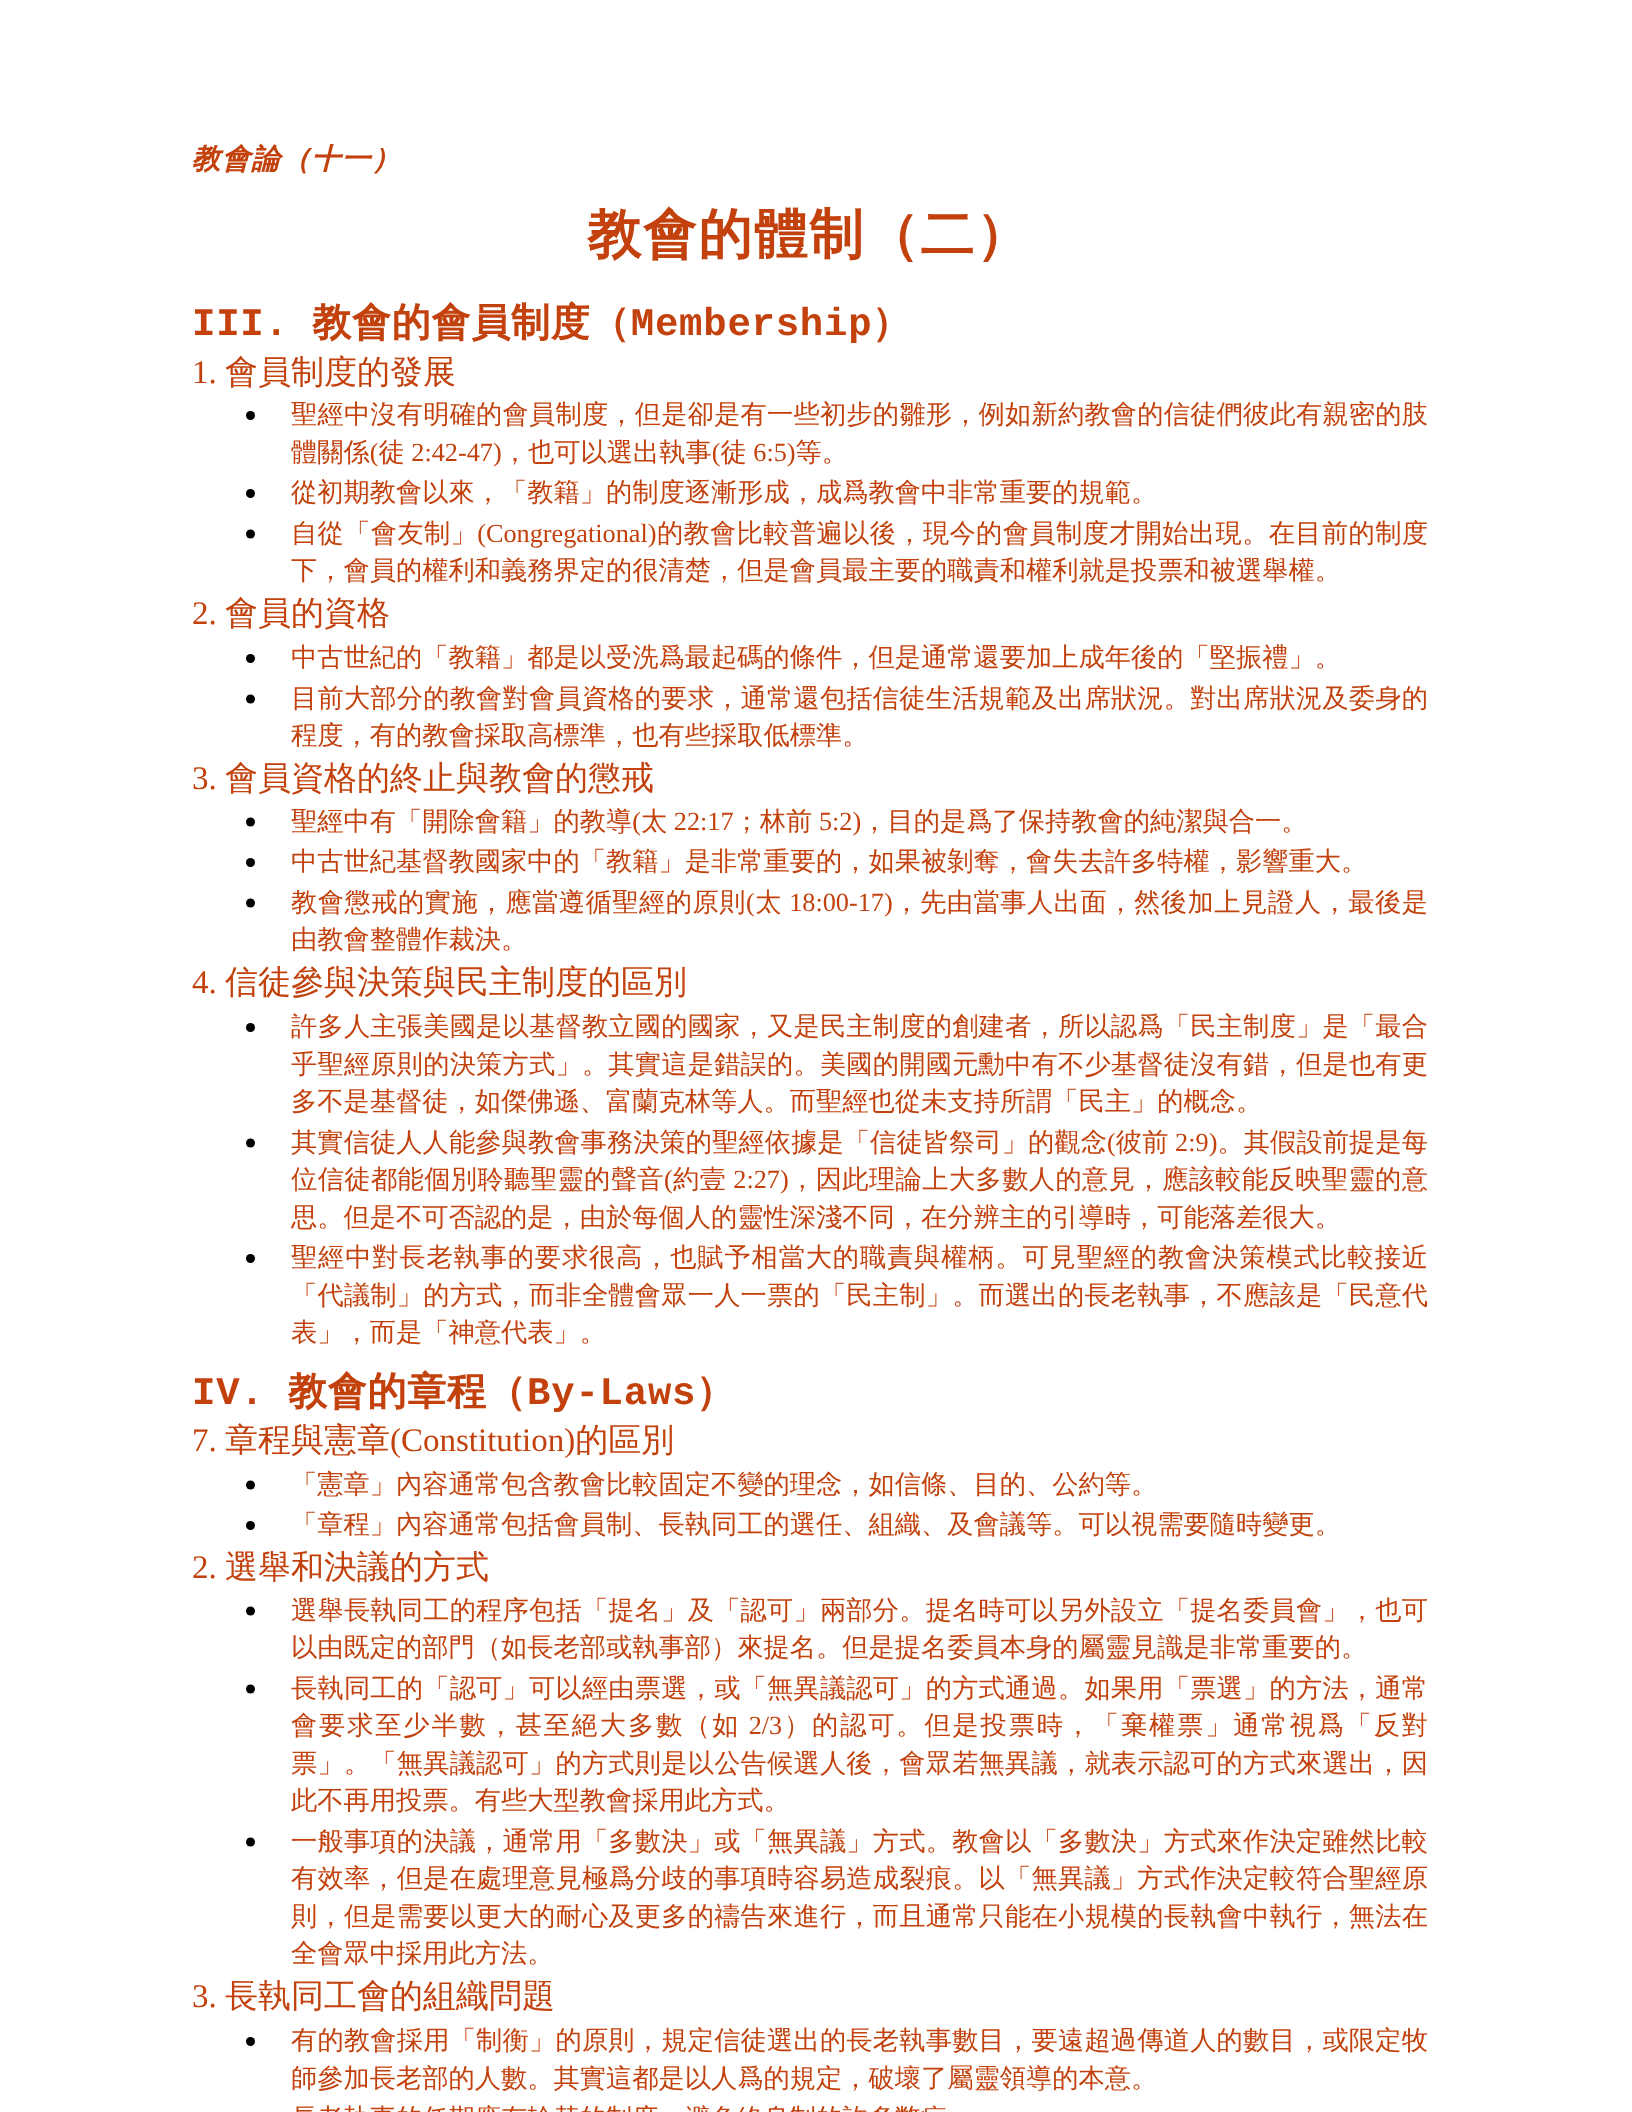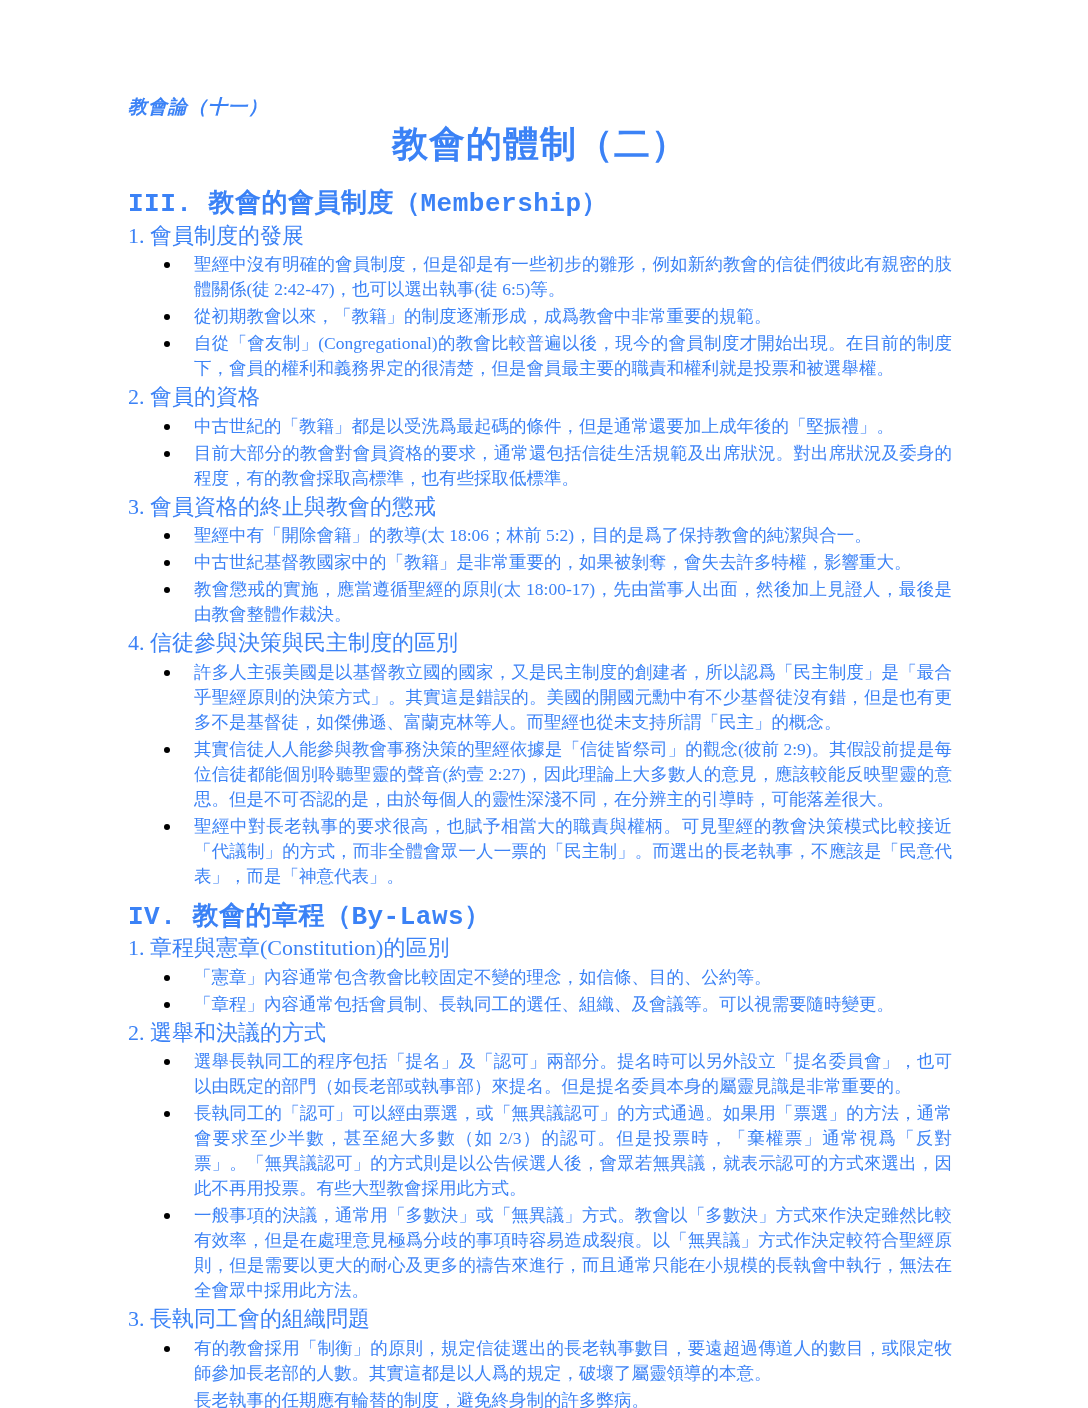--- a/index.html
+++ b/index.html
@@ -6,39 +6,39 @@
     margin: 0;
     padding: 0;
     background: #9e9e9e;
   }
   .page {
     position: relative;
     width: 1088px;
     height: 1408px;
     margin: 0 auto;
     background: #ffffff;
-    color: #3b82f6;
+    color: #c2410c;
     font-family: "Liberation Serif", "DejaVu Serif", serif;
     box-sizing: border-box;
     padding: 96px 136px 60px 128px;
     overflow: hidden;
   }
   .doc-header {
     font-size: 19px;
     font-weight: bold;
     font-style: italic;
     line-height: 1.2;
     letter-spacing: 1px;
   }
   .doc-title {
     text-align: center;
     font-size: 36px;
     font-weight: bold;
     line-height: 1.2;
-    margin-top: 4px;
+    margin-top: 16px;
     letter-spacing: 1px;
   }
   .section-heading {
     font-size: 26px;
     font-weight: bold;
     line-height: 1.15;
     margin-top: 14px;
     margin-bottom: 2px;
     letter-spacing: 0.5px;
     font-family: Liberation Mono, monospace;
@@ -87,32 +87,32 @@
         <li class="bullet-item"><span class="bullet-dot"></span><span>從初期教會以來，「教籍」的制度逐漸形成，成爲教會中非常重要的規範。</span></li>
         <li class="bullet-item"><span class="bullet-dot"></span><span>自從「會友制」(Congregational)的教會比較普遍以後，現今的會員制度才開始出現。在目前的制度下，會員的權利和義務界定的很清楚，但是會員最主要的職責和權利就是投票和被選舉權。</span></li>
       </ul>
       <div class="subsection-label">2. 會員的資格</div>
       <ul class="bullet-list">
         <li class="bullet-item"><span class="bullet-dot"></span><span>中古世紀的「教籍」都是以受洗爲最起碼的條件，但是通常還要加上成年後的「堅振禮」。</span></li>
         <li class="bullet-item"><span class="bullet-dot"></span><span>目前大部分的教會對會員資格的要求，通常還包括信徒生活規範及出席狀況。對出席狀況及委身的程度，有的教會採取高標準，也有些採取低標準。</span></li>
       </ul>
       <div class="subsection-label">3. 會員資格的終止與教會的懲戒</div>
       <ul class="bullet-list">
-        <li class="bullet-item"><span class="bullet-dot"></span><span>聖經中有「開除會籍」的教導(太 18:06；林前 5:2)，目的是爲了保持教會的純潔與合一。</span></li>
+        <li class="bullet-item"><span class="bullet-dot"></span><span>聖經中有「開除會籍」的教導(太 22:17；林前 5:2)，目的是爲了保持教會的純潔與合一。</span></li>
         <li class="bullet-item"><span class="bullet-dot"></span><span>中古世紀基督教國家中的「教籍」是非常重要的，如果被剝奪，會失去許多特權，影響重大。</span></li>
         <li class="bullet-item"><span class="bullet-dot"></span><span>教會懲戒的實施，應當遵循聖經的原則(太 18:00-17)，先由當事人出面，然後加上見證人，最後是由教會整體作裁決。</span></li>
       </ul>
       <div class="subsection-label">4. 信徒參與決策與民主制度的區別</div>
       <ul class="bullet-list">
         <li class="bullet-item"><span class="bullet-dot"></span><span>許多人主張美國是以基督教立國的國家，又是民主制度的創建者，所以認爲「民主制度」是「最合乎聖經原則的決策方式」。其實這是錯誤的。美國的開國元勳中有不少基督徒沒有錯，但是也有更多不是基督徒，如傑佛遜、富蘭克林等人。而聖經也從未支持所謂「民主」的概念。</span></li>
         <li class="bullet-item"><span class="bullet-dot"></span><span>其實信徒人人能參與教會事務決策的聖經依據是「信徒皆祭司」的觀念(彼前 2:9)。其假設前提是每位信徒都能個別聆聽聖靈的聲音(約壹 2:27)，因此理論上大多數人的意見，應該較能反映聖靈的意思。但是不可否認的是，由於每個人的靈性深淺不同，在分辨主的引導時，可能落差很大。</span></li>
         <li class="bullet-item"><span class="bullet-dot"></span><span>聖經中對長老執事的要求很高，也賦予相當大的職責與權柄。可見聖經的教會決策模式比較接近「代議制」的方式，而非全體會眾一人一票的「民主制」。而選出的長老執事，不應該是「民意代表」，而是「神意代表」。</span></li>
       </ul>
       <h2 class="section-heading">IV. 教會的章程（By-Laws）</h2>
-      <div class="subsection-label">1. 章程與憲章(Constitution)的區別</div>
+      <div class="subsection-label">7. 章程與憲章(Constitution)的區別</div>
       <ul class="bullet-list">
         <li class="bullet-item"><span class="bullet-dot"></span><span>「憲章」內容通常包含教會比較固定不變的理念，如信條、目的、公約等。</span></li>
         <li class="bullet-item"><span class="bullet-dot"></span><span>「章程」內容通常包括會員制、長執同工的選任、組織、及會議等。可以視需要隨時變更。</span></li>
       </ul>
       <div class="subsection-label">2. 選舉和決議的方式</div>
       <ul class="bullet-list">
         <li class="bullet-item"><span class="bullet-dot"></span><span>選舉長執同工的程序包括「提名」及「認可」兩部分。提名時可以另外設立「提名委員會」，也可以由既定的部門（如長老部或執事部）來提名。但是提名委員本身的屬靈見識是非常重要的。</span></li>
         <li class="bullet-item"><span class="bullet-dot"></span><span>長執同工的「認可」可以經由票選，或「無異議認可」的方式通過。如果用「票選」的方法，通常會要求至少半數，甚至絕大多數（如 2/3）的認可。但是投票時，「棄權票」通常視爲「反對票」。「無異議認可」的方式則是以公告候選人後，會眾若無異議，就表示認可的方式來選出，因此不再用投票。有些大型教會採用此方式。</span></li>
         <li class="bullet-item"><span class="bullet-dot"></span><span>一般事項的決議，通常用「多數決」或「無異議」方式。教會以「多數決」方式來作決定雖然比較有效率，但是在處理意見極爲分歧的事項時容易造成裂痕。以「無異議」方式作決定較符合聖經原則，但是需要以更大的耐心及更多的禱告來進行，而且通常只能在小規模的長執會中執行，無法在全會眾中採用此方法。</span></li>
       </ul>

